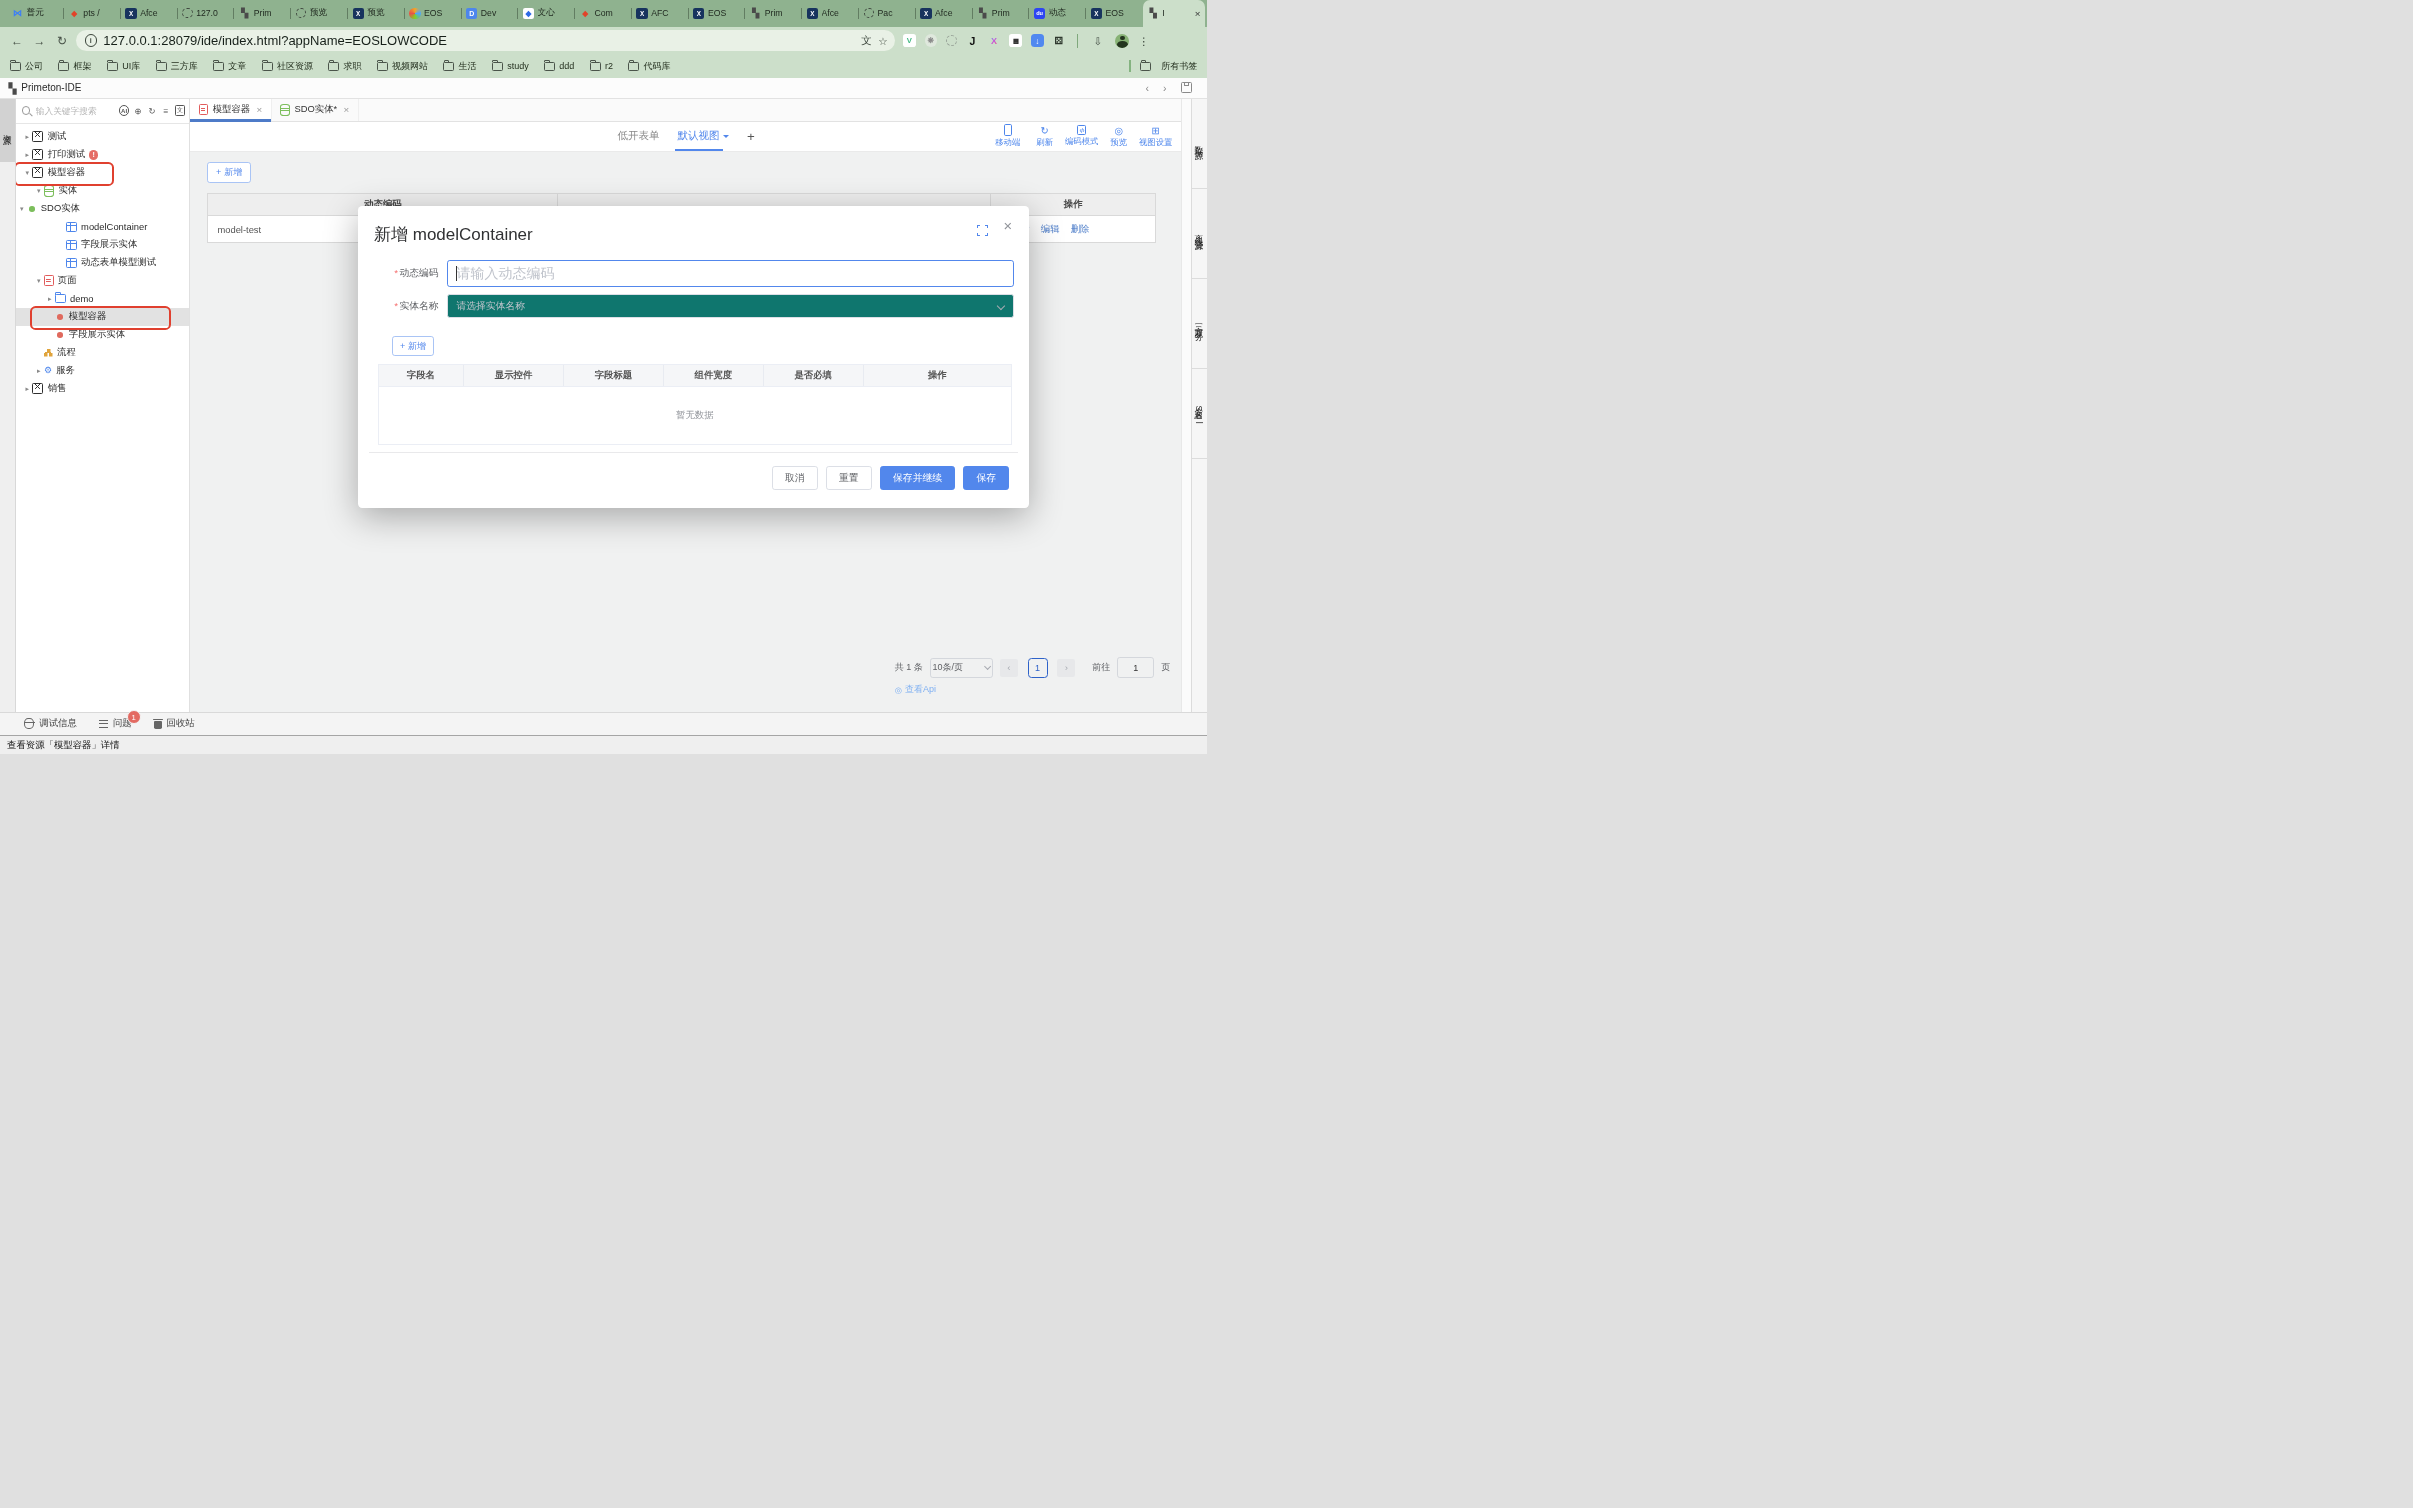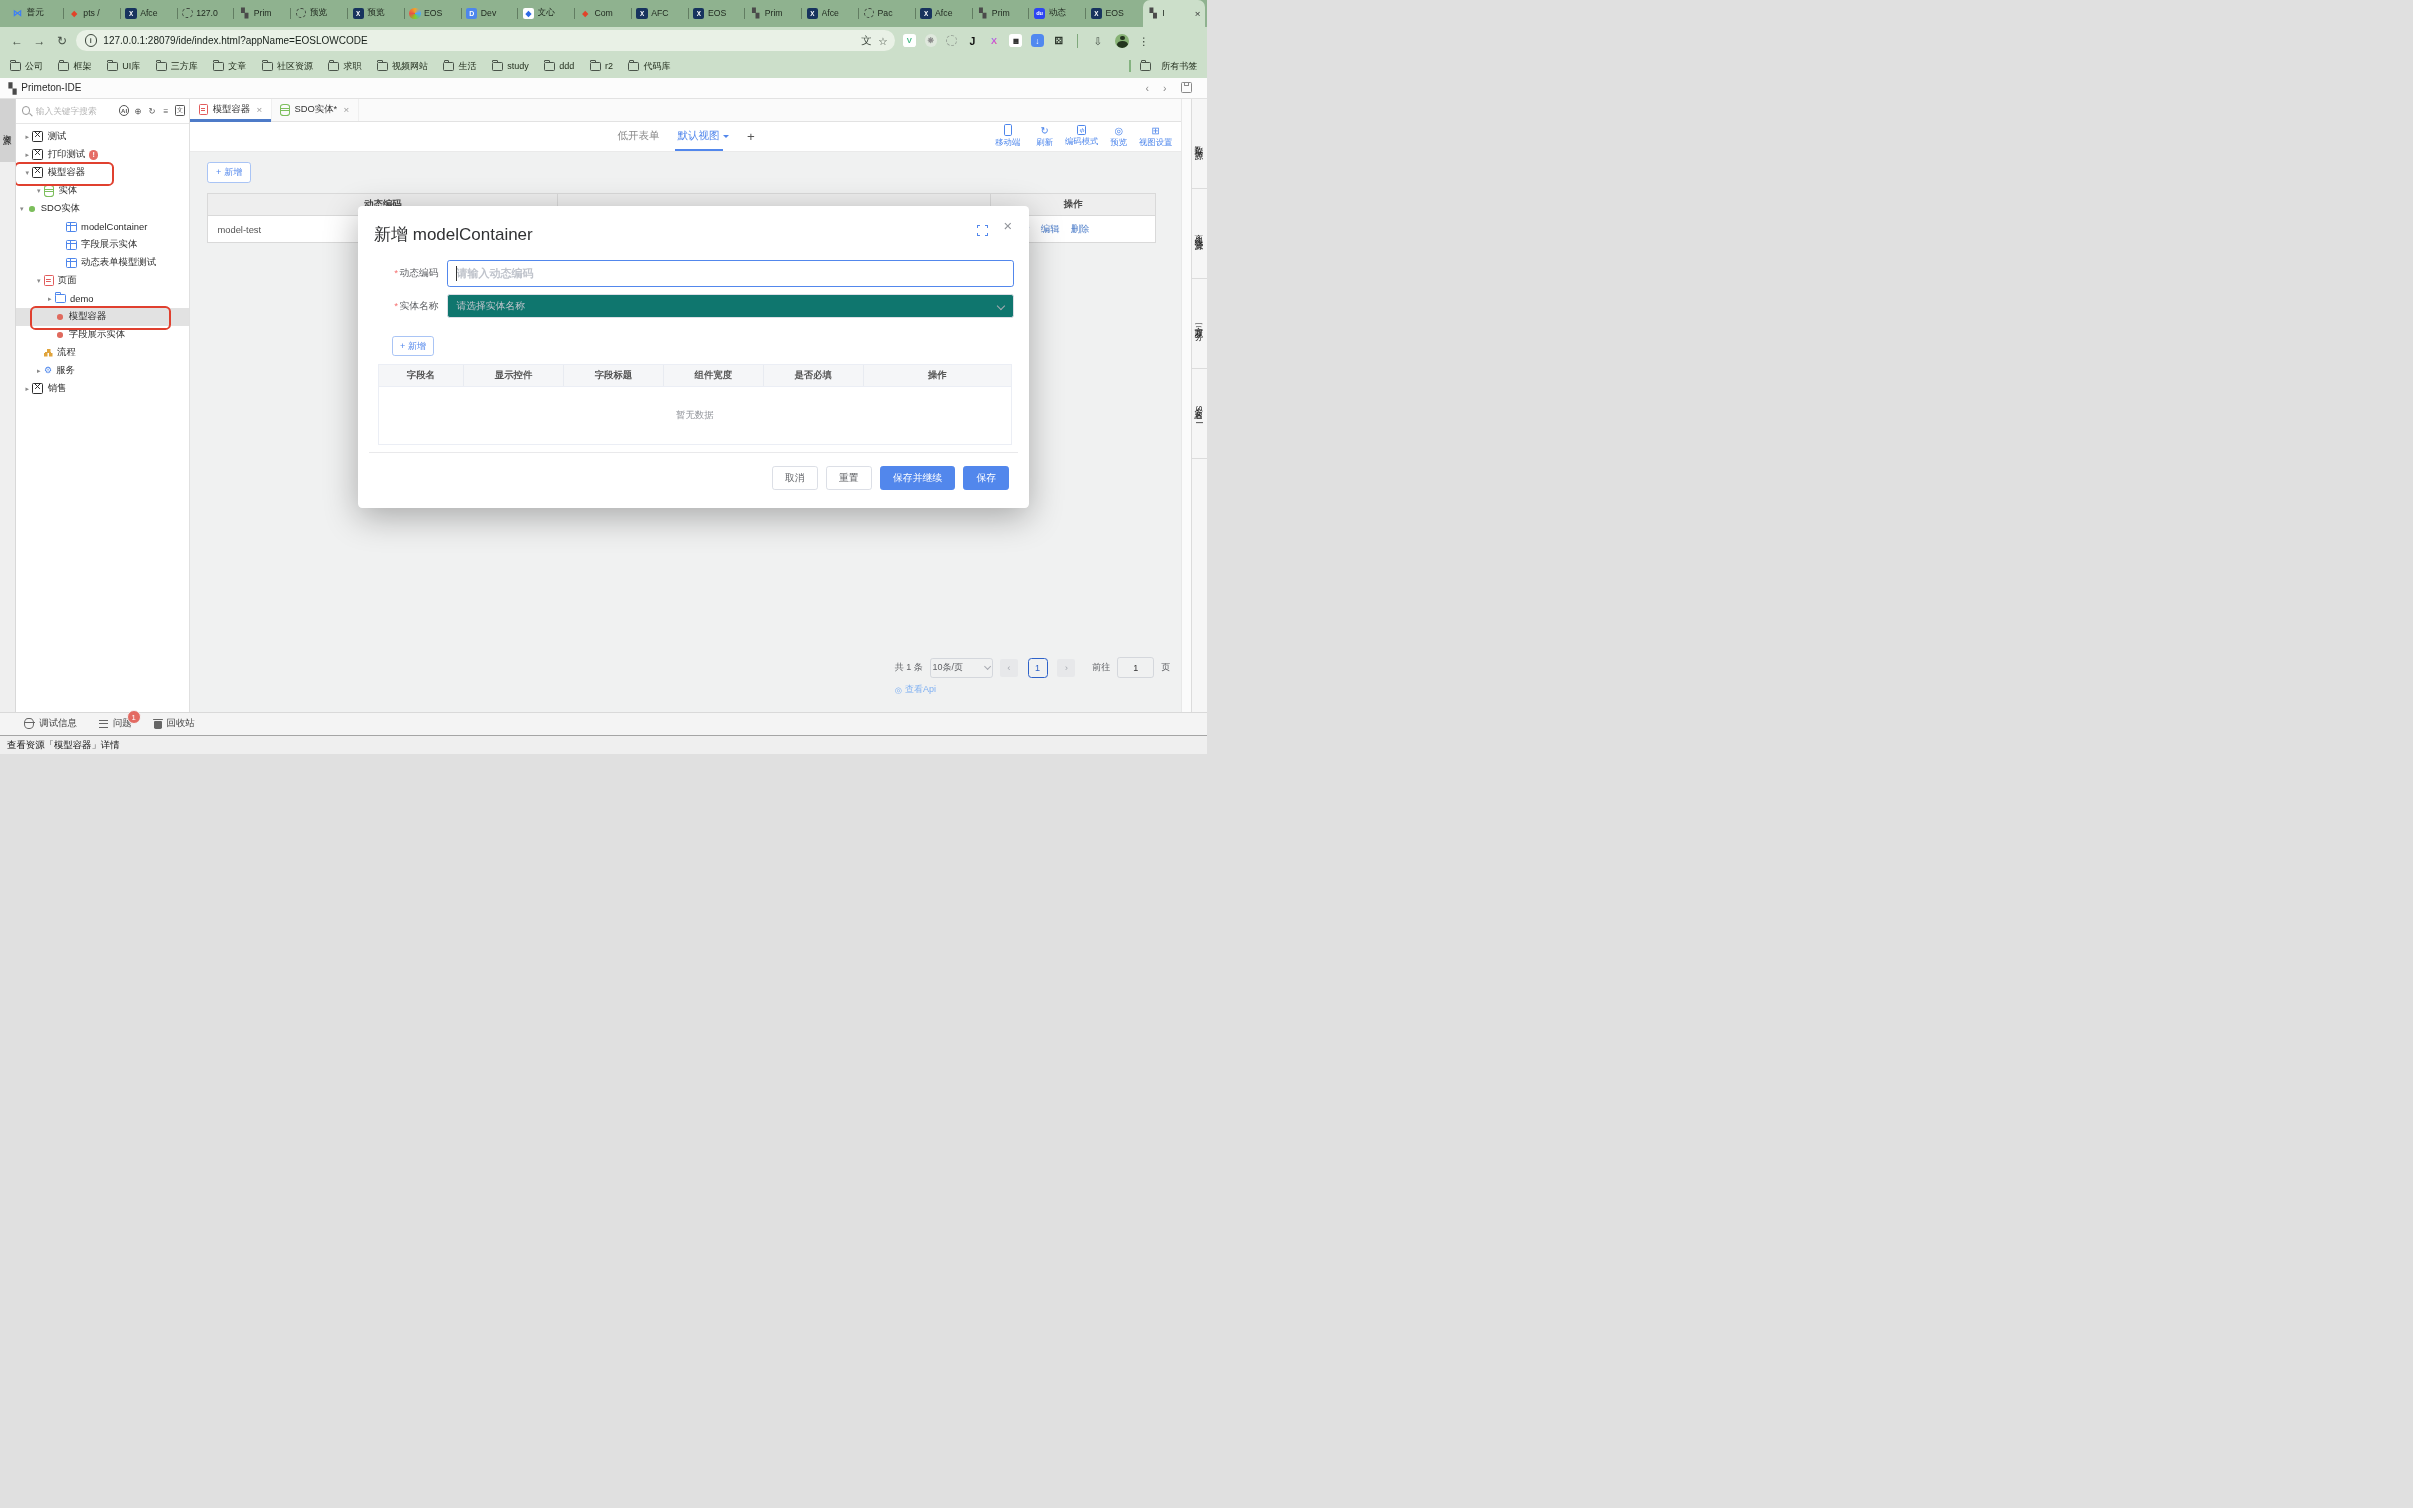--- a/index.html
+++ b/index.html
@@ -20,21 +20,21 @@
   .ti-primeton{color:#4a4a4a;font-size:9px;}
   .ti-eos{background:conic-gradient(#f5a623,#4da6ff,#7ed321,#e8524a,#f5a623);border-radius:50%;}
   .ti-devops{background:#4D86EC;color:#fff;}
   .ti-wenxin{background:#fff;color:#2E6BE6;font-size:7.7px;}
   .ti-baidu{background:#2D45F2;color:#fff;font-size:5.6px;border-radius:2.8px;}
   .tclose{color:#333;font-size:9.8px;margin-left:1.4px;}
   .chrome-toolbar{height:28px;background:#CCDFCA;display:flex;align-items:center;padding:0 8.4px;gap:5.6px;}
   .navico{color:#454f45;font-size:12px;width:17px;text-align:center;}
   .urlpill{flex:1;max-width:803px;height:21px;background:#E9F1E6;border-radius:10.5px;display:flex;align-items:center;padding:0 7px 0 8.4px;gap:6.3px;}
   .infoico{width:10.5px;height:10.5px;border:1.1px solid #3c463c;border-radius:50%;color:#3c463c;font-size:7px;display:flex;align-items:center;justify-content:center;font-weight:bold;flex:none;}
-  .urltext{font-size:10px;color:#17201a;flex:1;white-space:nowrap;overflow:hidden;}
+  .urltext{font-size:13px;color:#17201a;flex:1;white-space:nowrap;overflow:hidden;}
   .pillico{color:#3c463c;font-size:10.5px;flex:none;}
   .extrow{display:flex;align-items:center;gap:9px;padding:0 2.8px;}
   .ext{width:12.6px;height:12.6px;display:flex;align-items:center;justify-content:center;border-radius:2.8px;font-size:7.7px;font-weight:bold;}
   .x-vue{color:#41B883;background:#fff;}
   .x-react{color:#8a8a8a;background:#dfe8dd;border-radius:50%;}
   .x-radar{border:1.1px dashed #9aa59a;border-radius:50%;width:9px;height:9px;background:transparent;}
   .x-j{color:#111;font-size:10.5px;}
   .x-x{background:#fff;background:linear-gradient(135deg,#23c4f0,#c650e0,#f5574d);-webkit-background-clip:text;background-clip:text;color:transparent;font-size:9px;}
   .x-qr{background:#fff;color:#222;font-size:6.3px;letter-spacing:-0.7px;}
   .x-dl{background:#5088F0;color:#fff;border-radius:3.5px;font-size:8.4px;}
@@ -157,21 +157,21 @@
   .m-full{position:absolute;right:41px;top:19px;width:9px;height:9px;border:1.2px solid #5287EC;}
   .m-full::before{content:'';position:absolute;left:2.1px;right:2.1px;top:-2.1px;bottom:-2.1px;background:#fff;}
   .m-full::after{content:'';position:absolute;top:2.1px;bottom:2.1px;left:-2.1px;right:-2.1px;background:#fff;}
   .m-close{position:absolute;right:17px;top:12px;font-size:14.7px;color:#909399;}
   .m-row{position:absolute;left:19.6px;right:14.7px;display:flex;align-items:center;}
   .m-row.r1{top:54px;}
   .m-row.r2{top:88px;}
   .m-label{width:61px;text-align:right;margin-right:8.4px;font-size:9.8px;color:#606266;flex:none;}
   .req{color:#F56C6C;margin-right:1.4px;}
   .m-input{flex:1;height:25px;border:1px solid #5287EC;border-radius:2.8px;display:flex;align-items:center;padding:0 8.4px;position:relative;background:#fff;}
-  .m-input .ph{color:#C0C4CC;font-size:11px;font-weight:bold;}
+  .m-input .ph{color:#C0C4CC;font-size:14px;}
   .caret-bar{position:absolute;left:7.7px;top:4.9px;width:1px;height:14.7px;background:#333;}
   .m-select{flex:1;height:22.3px;border:0.7px solid #DCDFE6;border-radius:2.8px;display:flex;align-items:center;padding:0 8.4px;position:relative;background:#0f766e;}
   .m-select .ph{color:#C0C4CC;font-size:9.8px;}
   .sel-chev{position:absolute;right:9.8px;top:8.4px;width:4.9px;height:4.9px;border-right:1px solid #A8ABB2;border-bottom:1px solid #A8ABB2;transform:rotate(45deg);}
   .m-add{position:absolute;left:34px;top:130px;height:18px;padding:0 7px;background:#fff;border:0.7px solid #A9C4F5;border-radius:2.8px;color:#5287EC;font-size:9px;display:flex;align-items:center;gap:2.8px;}
   .m-table{position:absolute;left:19.6px;right:17px;top:158px;}
   .m-thead{display:grid;grid-template-columns:0.9fr 1.05fr 1.05fr 1.05fr 1.05fr 1.55fr;background:#F5F6F8;border:0.7px solid #EBEEF5;height:21px;font-size:9.4px;color:#555;font-weight:bold;}
   .m-thead .th{display:flex;align-items:center;justify-content:center;border-right:0.7px solid #E8EBF1;height:100%;}
   .m-thead .th:last-child{border-right:none;}
   .m-tbody{height:57px;border:0.7px solid #EBEEF5;border-top:none;background:#fff;display:flex;align-items:center;justify-content:center;color:#909399;font-size:9.4px;}

